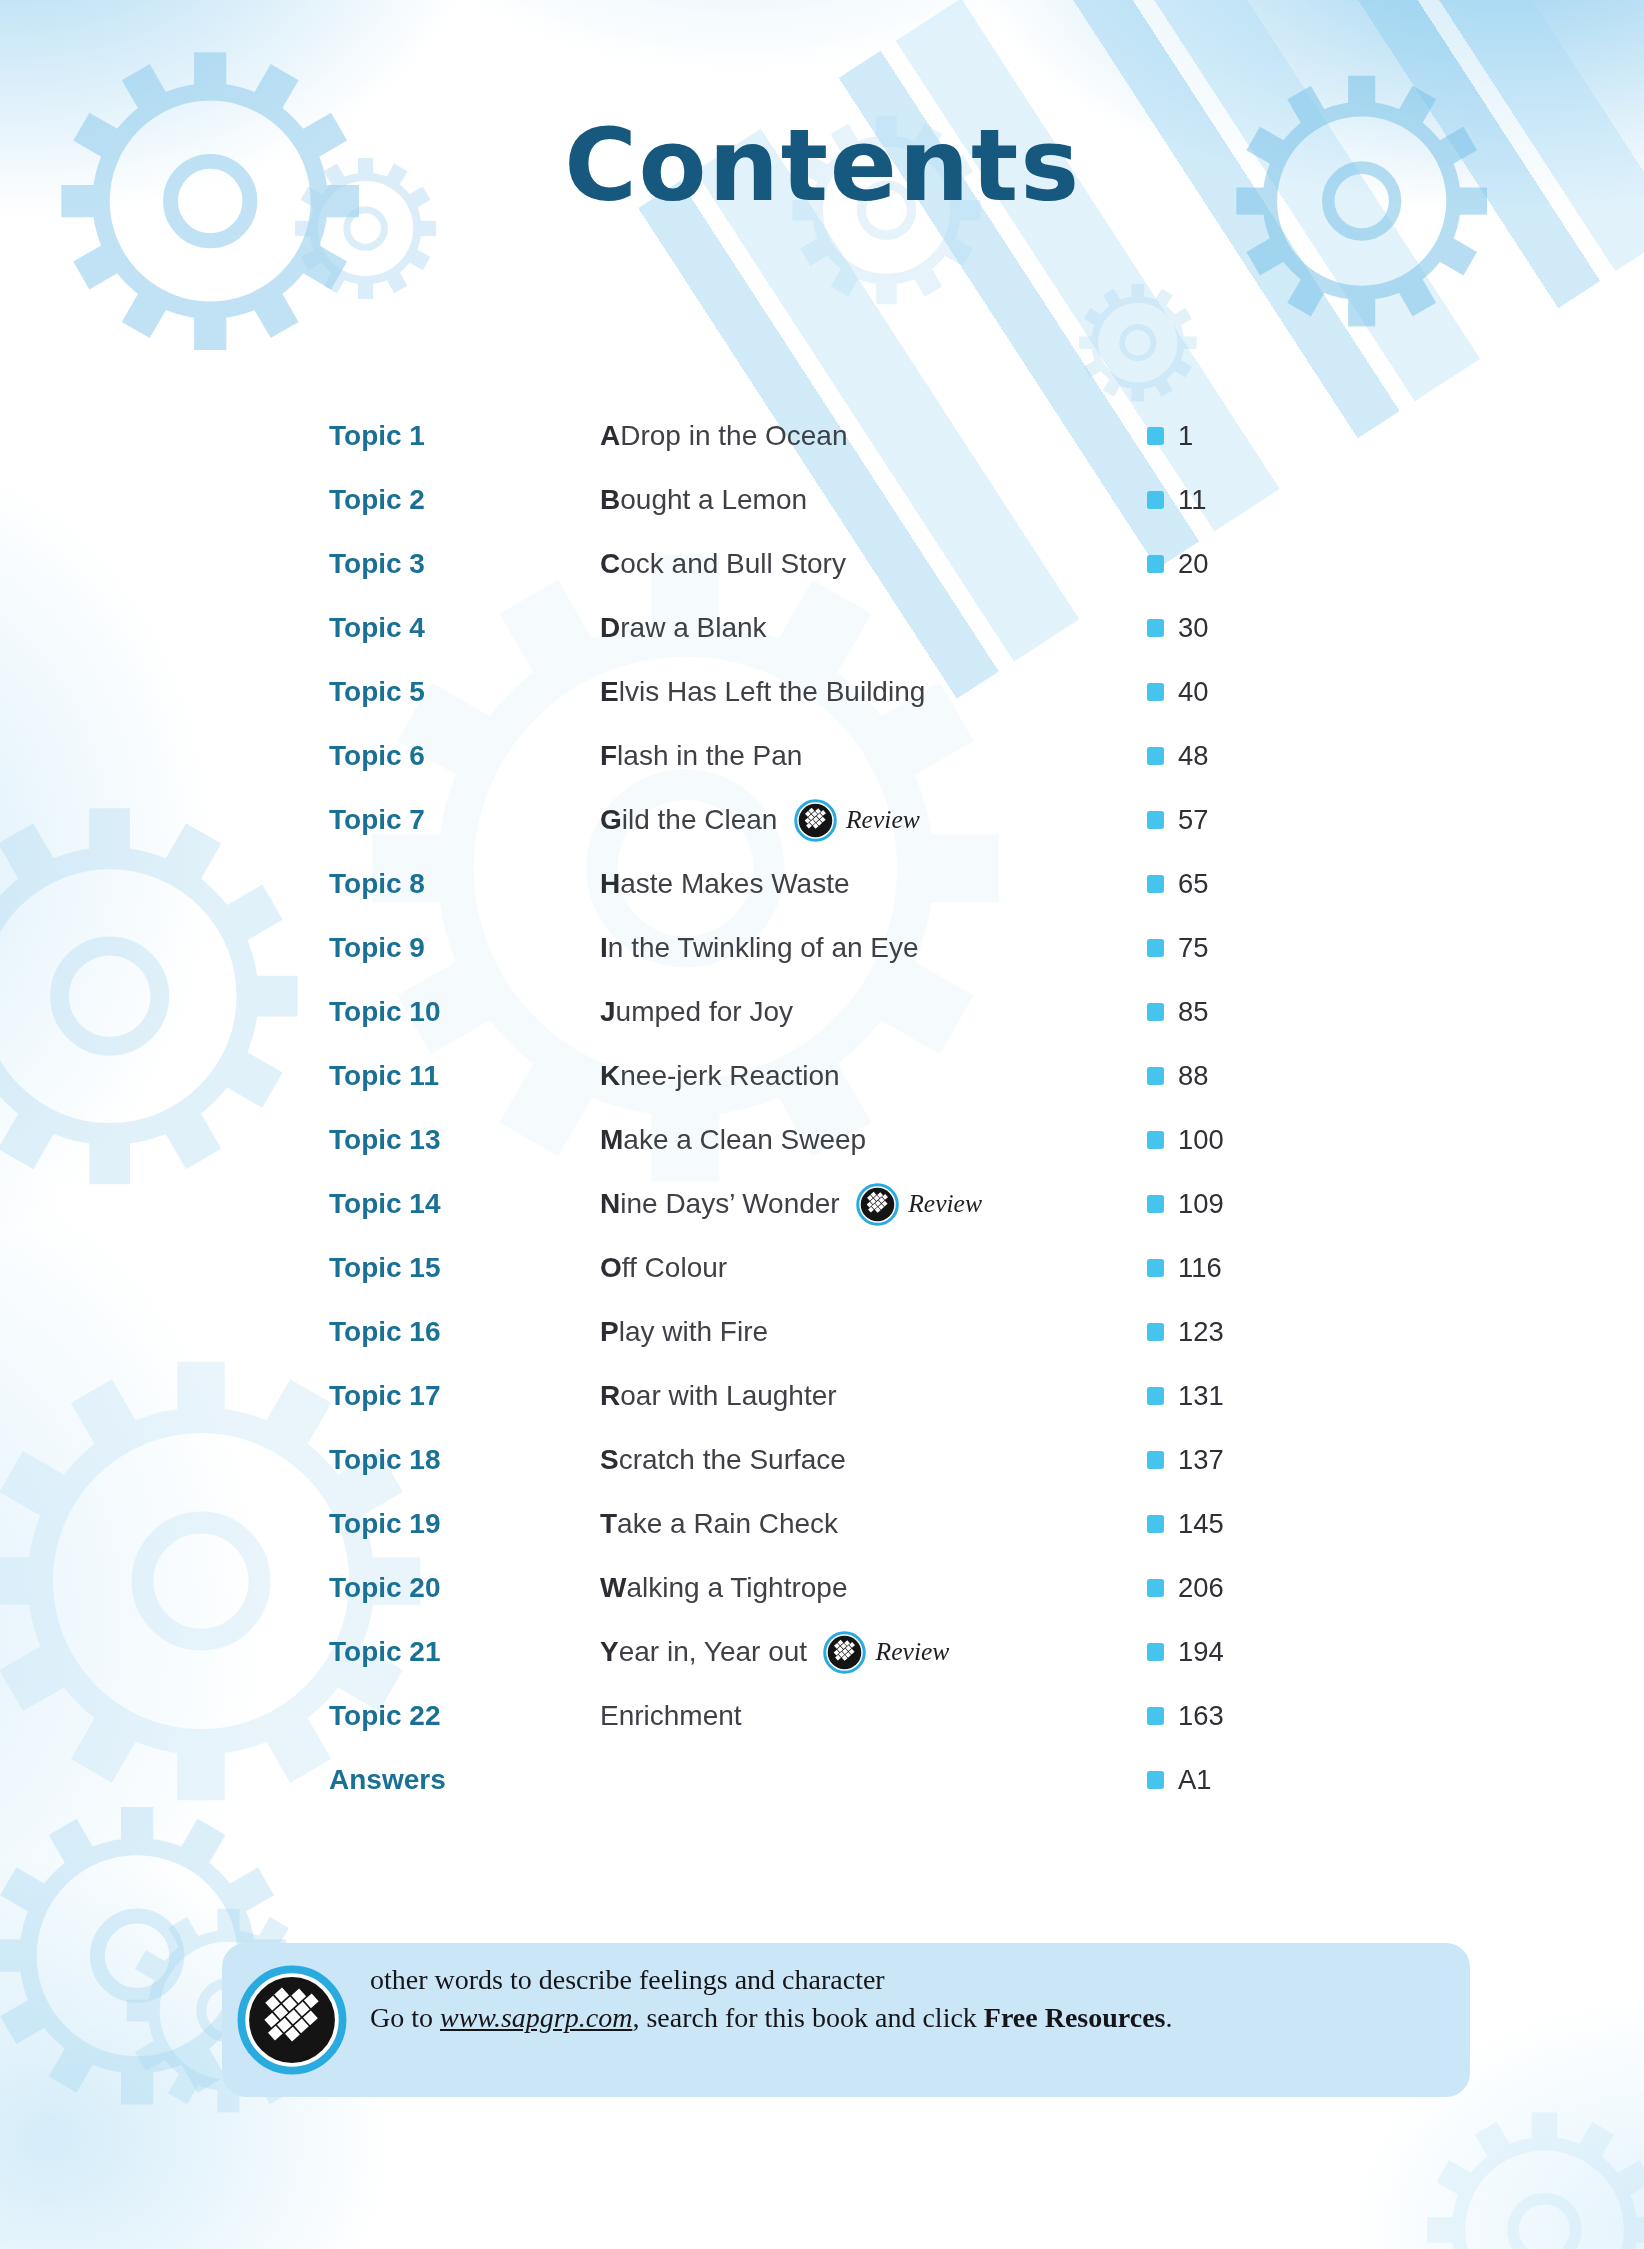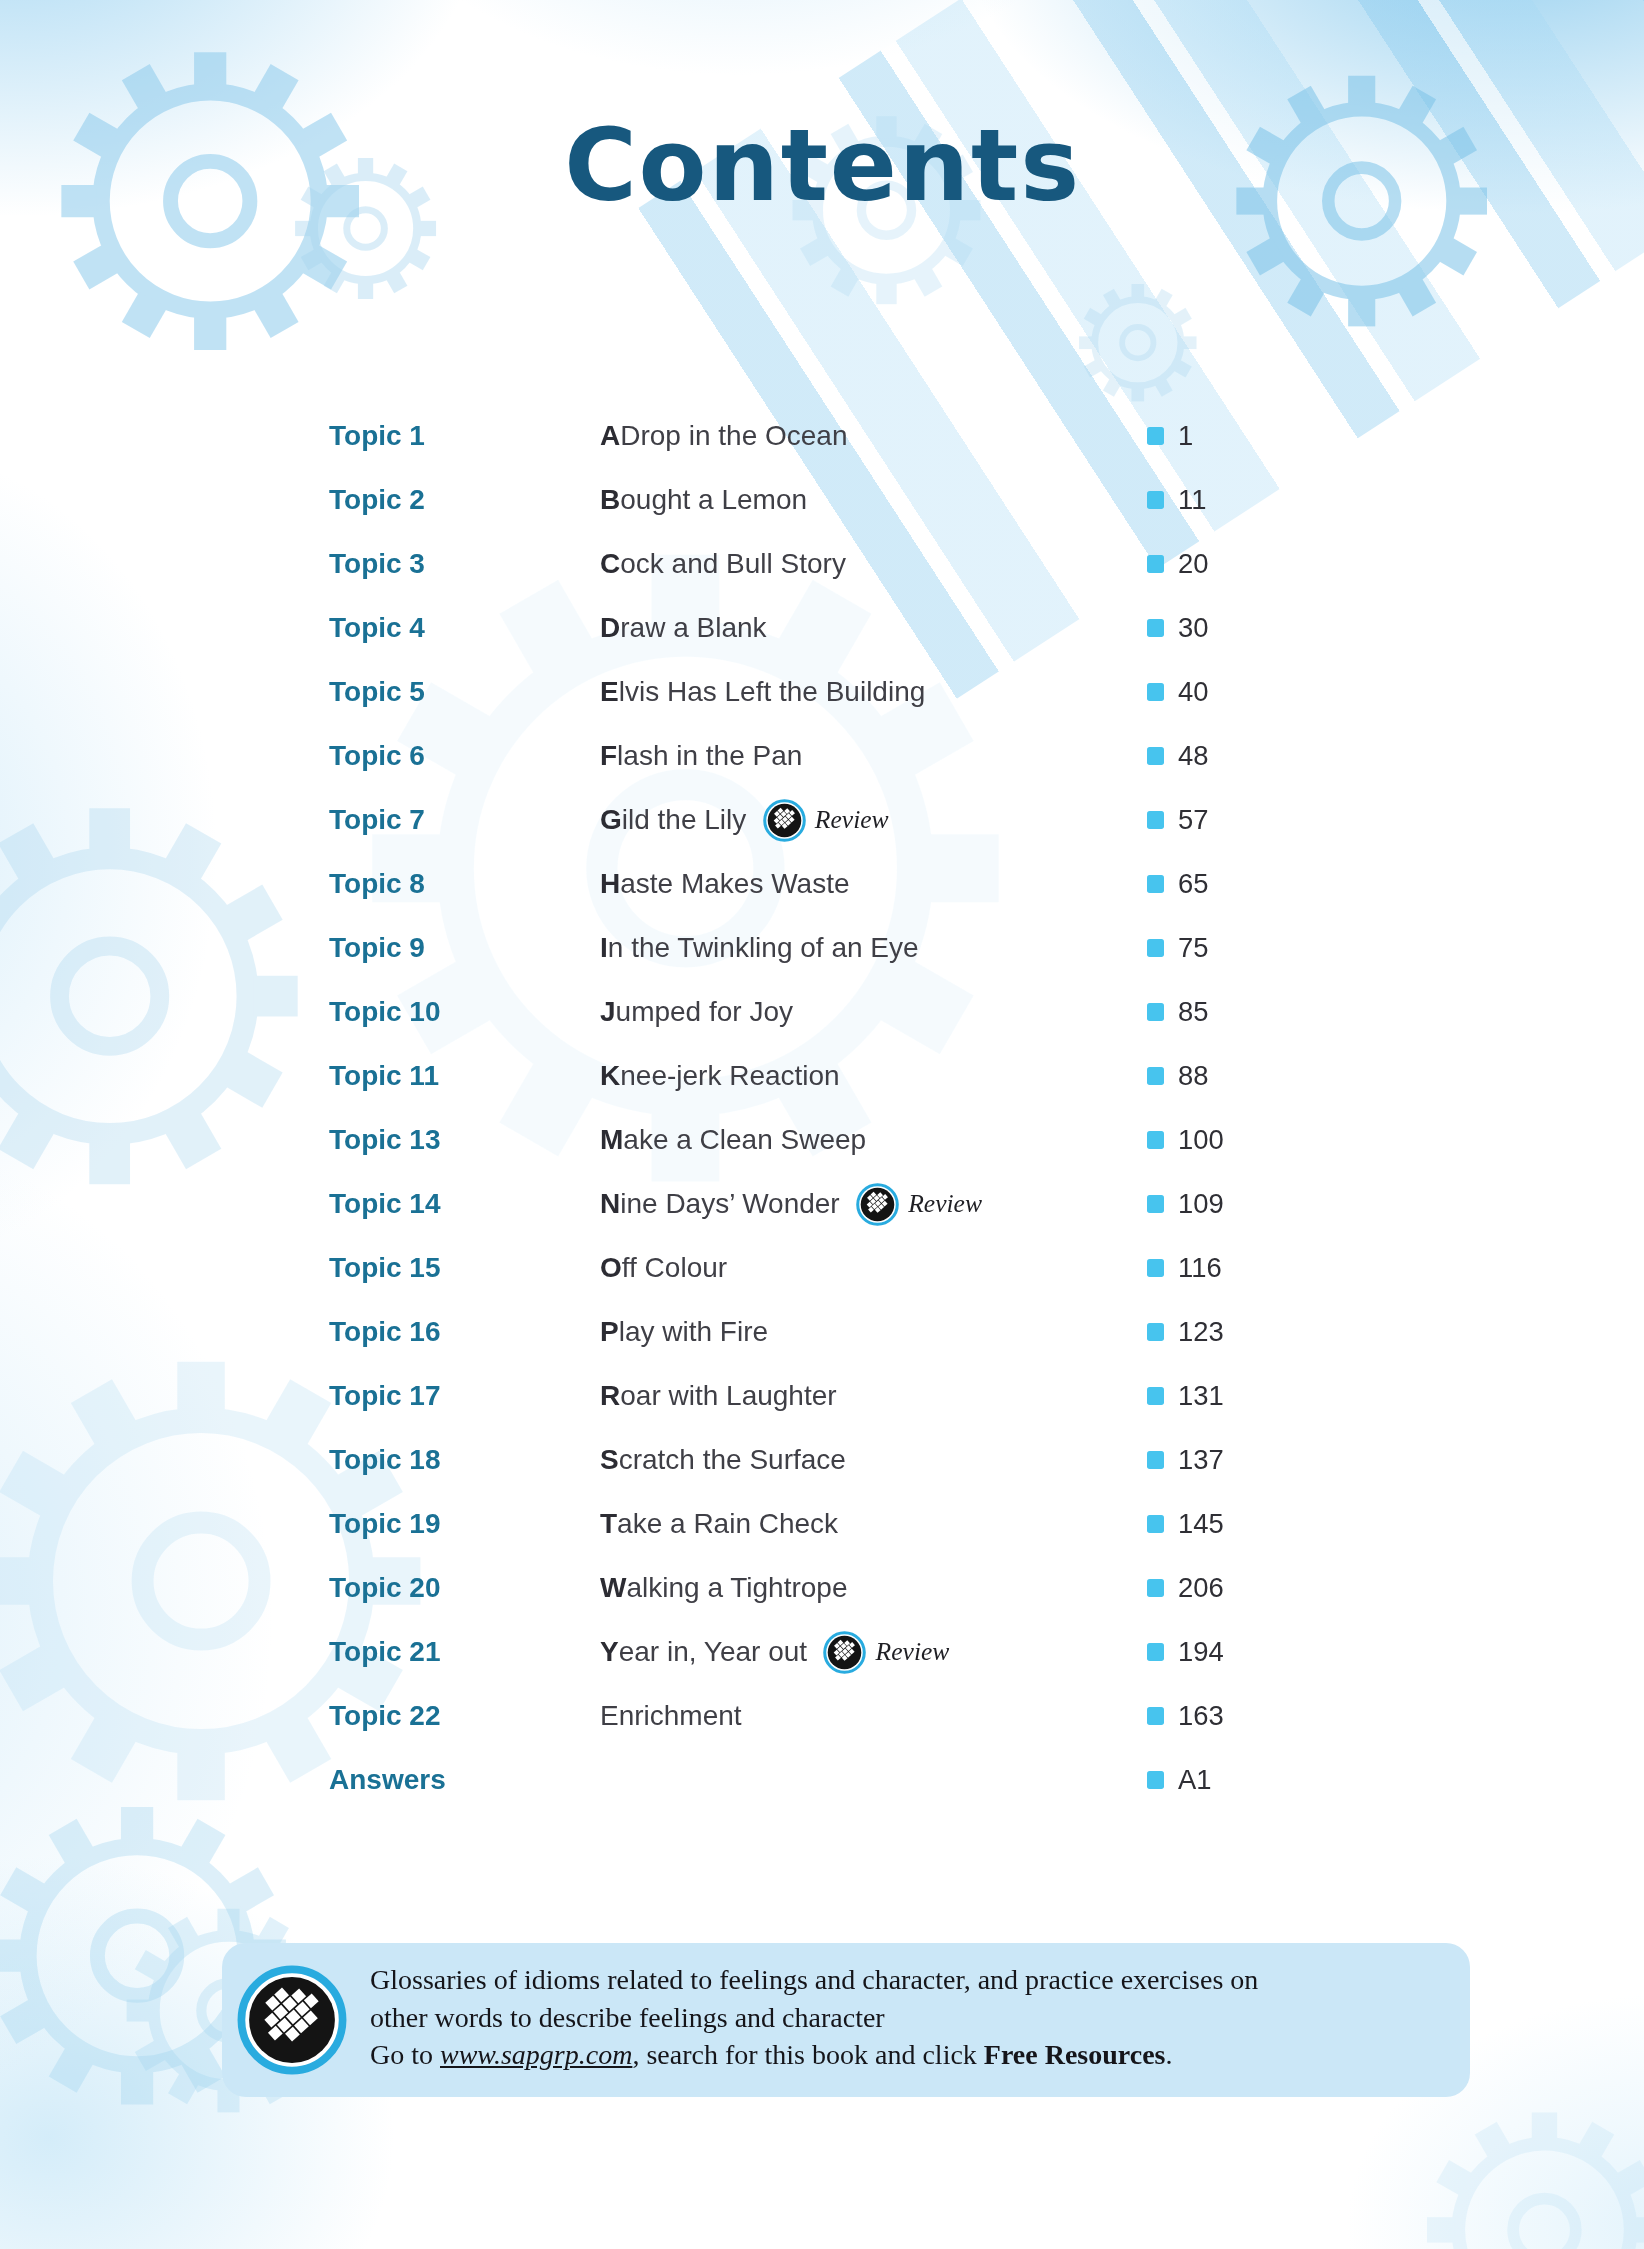--- a/index.html
+++ b/index.html
@@ -193,21 +193,21 @@
       </span>
     <span class="pagecell">
       <span class="bullet"></span>
       <span class="pagenum">48</span>
     </span>
   </div>
     <div class="toc-row">
     <span class="topic">Topic 7</span>
     <span class="entry">
         <span class="lead">G</span>
-        <span class="rest">ild the Lily</span>
+        <span class="rest">ild the Clean</span>
         <span class="review">
           <svg class="review-icon" viewBox="0 0 100 100">
             <use href="#mosaic-icon-symbol"></use>
           </svg>
           <span class="review-label">Review</span>
         </span>
       </span>
     <span class="pagecell">
       <span class="bullet"></span>
       <span class="pagenum">57</span>
@@ -392,18 +392,17 @@
   </div>
   </div>
 
 <div class="footer-note">
   <div class="footer-icon">
     <svg viewBox="0 0 100 100">
         <use href="#mosaic-icon-symbol"></use>
       </svg>
   </div>
   <div class="footer-text">
-    <div>Glossaries of idioms related to feelings and character, and practice exercises on</div>
     <div>other words to describe feelings and character</div>
     <div><span>Go to </span><a class="sapgrp-link" href="#" title="www.sapgrp.com">www.sapgrp.com</a><span>, search for this book and click </span><span class="bold-serif">Free Resources</span><span>.</span></div>
   </div>
 </div>
 
 
 </body></html>

